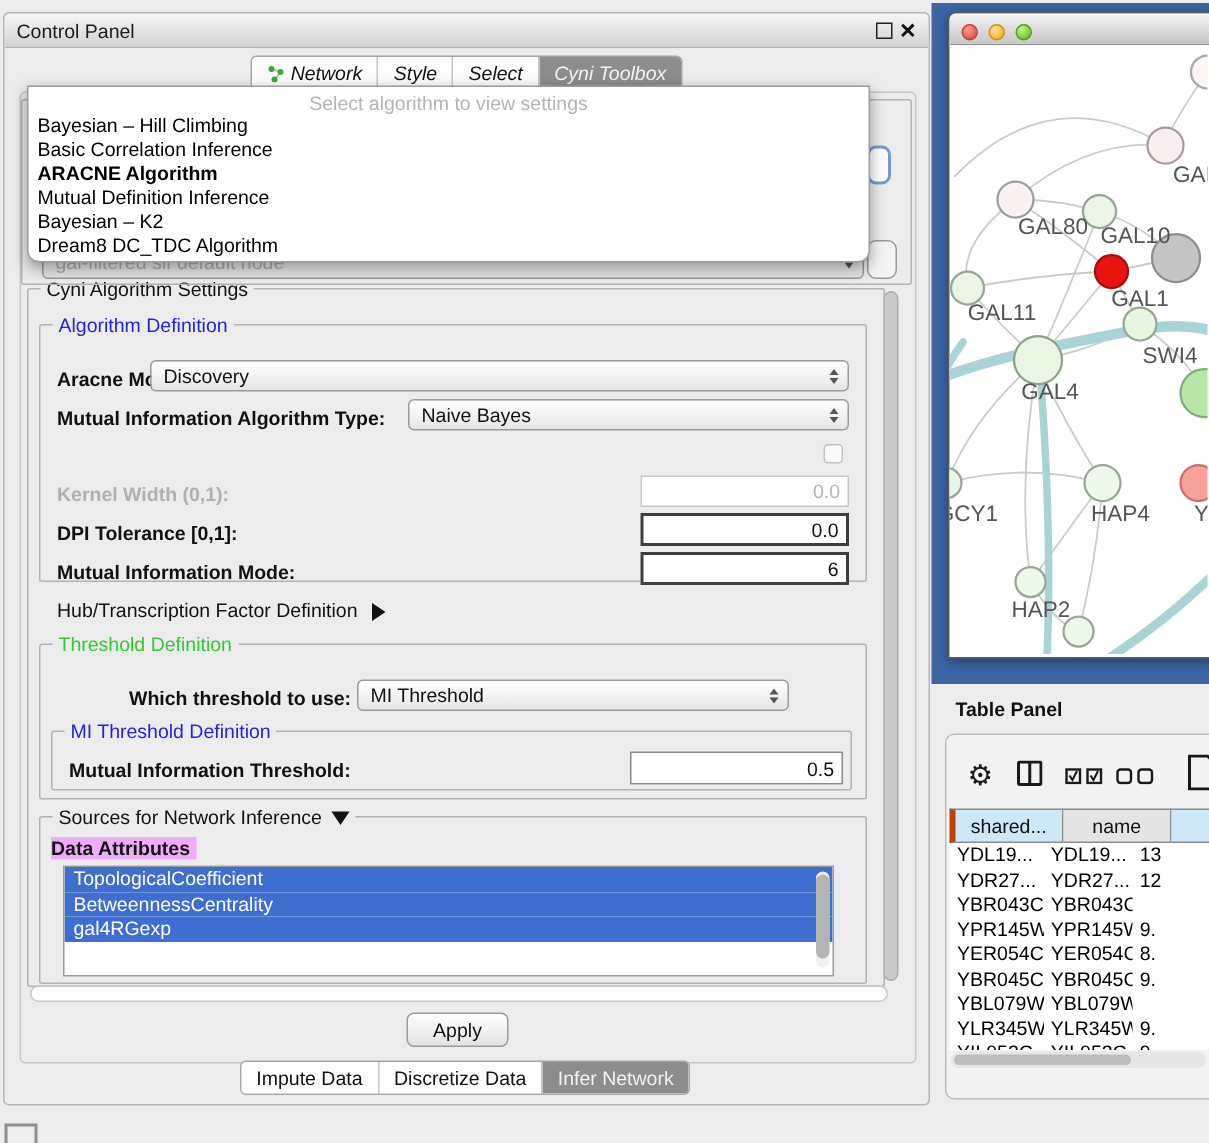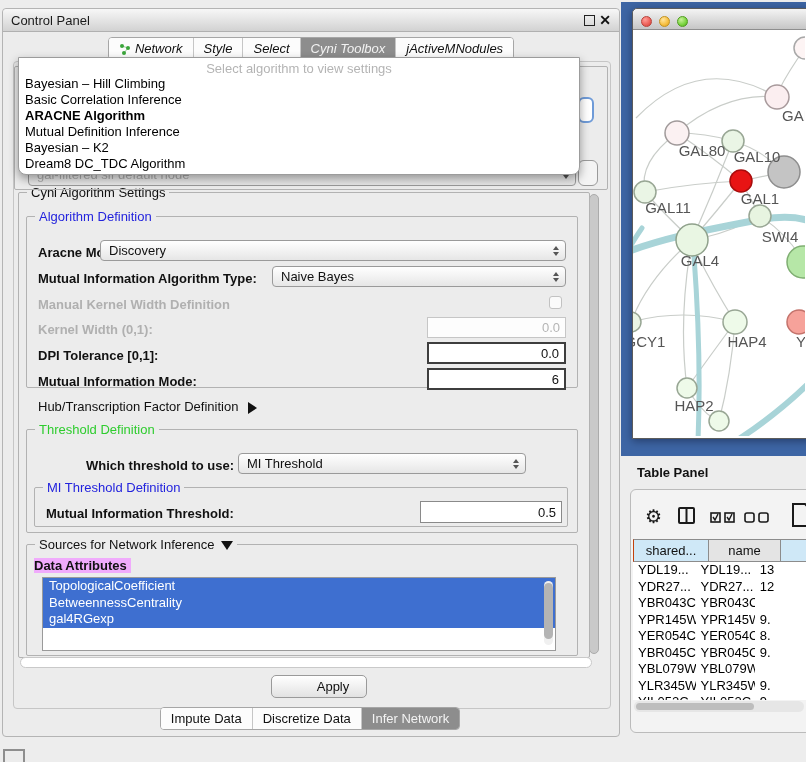--- a/index.html
+++ b/index.html
@@ -71,42 +71,42 @@
     box-sizing:border-box;overflow:hidden;}
   .attr-item{height:16.5px;line-height:16.5px;padding-left:6px;color:#fff;background:#3e6fd0;white-space:nowrap;}
   #attr-vscroll{position:absolute;right:2px;top:3px;width:9px;height:64px;background:#f0f0f0;border-radius:5px;}
   #attr-vthumb{position:absolute;left:0;top:2px;width:9px;height:56px;background:#b4b4b4;border-radius:5px;}
 
   
   .sb-track-v{background:#ececec;}
   .sb-thumb{background:#c9c9c9;border:1px solid #ababab;border-radius:6px;box-sizing:border-box;}
 
   .btn{background:linear-gradient(#ffffff,#e2e2e2);border:1px solid #9a9a9a;border-radius:5px;
-    display:flex;align-items:center;justify-content:center;padding-left:28px;}
+    display:flex;align-items:center;justify-content:center;}
 
   
   #desktop-blue{left:621px;top:2px;width:185px;height:454px;background:#3d65a4;}
   #net-window{left:632px;top:8px;width:178px;height:429px;background:#fff;border:1px solid #5c5c5c;
     border-radius:5px 5px 0 0;box-shadow:0 2px 8px rgba(0,0,20,.4);}
   #net-titlebar{left:0;top:0;right:0;height:20px;background:linear-gradient(#f4f4f4,#c6c6c6);
     border-bottom:1px solid #8e8e8e;border-radius:5px 5px 0 0;}
   .tl{position:absolute;top:7px;width:11px;height:11px;border-radius:50%;box-sizing:border-box;}
   .tl.red{background:radial-gradient(circle at 35% 30%,#ff9d97,#ec5f57 60%,#c94038);border:1px solid #b8423a;}
   .tl.yellow{background:radial-gradient(circle at 35% 30%,#ffe59e,#f6be3f 60%,#d99c22);border:1px solid #c2921f;}
   .tl.green{background:radial-gradient(circle at 35% 30%,#c8f09a,#79d43f 60%,#53a322);border:1px solid #4f9c1e;}
   #net-canvas{left:633px;top:29px;width:172px;height:407px;}
 
   
   #tp-title{left:637px;top:465px;color:#111;font-weight:bold;}
   #tp-panel{left:630px;top:489px;width:210px;height:242px;background:#f3f3f3;border:1px solid #bbb;border-radius:6px;}
   .tb-ic{position:absolute;color:#1a1a1a;}
   #tbl-head{left:633px;top:539px;height:23px;display:flex;}
   .hcell{box-sizing:border-box;border:1px solid #8c8c8c;border-left:none;display:flex;align-items:center;
     justify-content:center;background:#e4e4e4;overflow:hidden;white-space:nowrap;}
-  .hcell:first-child{border-left:1px solid #c2410c;}
+  .hcell:first-child{border-left:4px solid #c2410c;}
   .hcell.hl{background:#cfe8f7;}
   #tbl-body{left:633px;top:562px;width:173px;height:138px;background:#fff;overflow:hidden;}
   .trow{display:flex;height:16.5px;line-height:16.5px;}
   .tcell{box-sizing:border-box;overflow:hidden;white-space:nowrap;padding-left:5px;color:#000;}
   #tbl-hscroll{left:634px;top:701px;width:170px;height:11px;background:#e6e6e6;border-radius:6px;}
   #tbl-hthumb{position:absolute;left:2px;top:2px;width:118px;height:7px;background:#bdbdbd;border-radius:4px;}
 
   #mini-square{left:3px;top:749px;width:22px;height:16px;border:2px solid #8e8e8e;background:#ececec;box-sizing:border-box;}
 </style>
 </head>
@@ -135,23 +135,20 @@
           </div>
           <div class="tab">
             <span>Style</span>
           </div>
           <div class="tab">
             <span>Select</span>
           </div>
           <div class="tab sel">
             <span>Cyni Toolbox</span>
           </div>
-          <div class="tab">
-            <span>jActiveMNodules</span>
-          </div>
         </div>
     </div>
 
     <div class="abs" id="cp-content"></div>
   </div>
 
   <div class="abs grp" style="left:14px;top:66px;width:592px;height:122px;z-index:1;"></div>
   <div class="abs combo" style="left:28px;top:162px;width:548px;height:24px;z-index:1;color:#b0b0b0;">
     <span>gal-filtered sif default node</span>
     <span class="updown">
@@ -194,21 +191,20 @@
       </span>
   </div>
   <div class="abs lbl" style="left:38px;top:271px;">Mutual Information Algorithm Type:</div>
   <div class="abs combo" style="left:272px;top:266px;width:294px;">
     <span>Naive Bayes</span>
     <span class="updown">
         <i class="u"></i>
         <i class="d"></i>
       </span>
   </div>
-  <div class="abs lbl-dis" style="left:38px;top:297px;">Manual Kernel Width Definition</div>
   <div class="abs checkbox" style="left:549px;top:296px;"></div>
   <div class="abs lbl-dis" style="left:38px;top:322px;">Kernel Width (0,1):</div>
   <div class="abs field f-dis" style="left:427px;top:317px;width:139px;height:21px;">
     <span>0.0</span>
   </div>
   <div class="abs lbl" style="left:38px;top:348px;">DPI Tolerance [0,1]:</div>
   <div class="abs field f-strong" style="left:427px;top:342px;width:139px;height:22px;">
     <span>0.0</span>
   </div>
   <div class="abs lbl" style="left:38px;top:374px;">Mutual Information Mode:</div>

